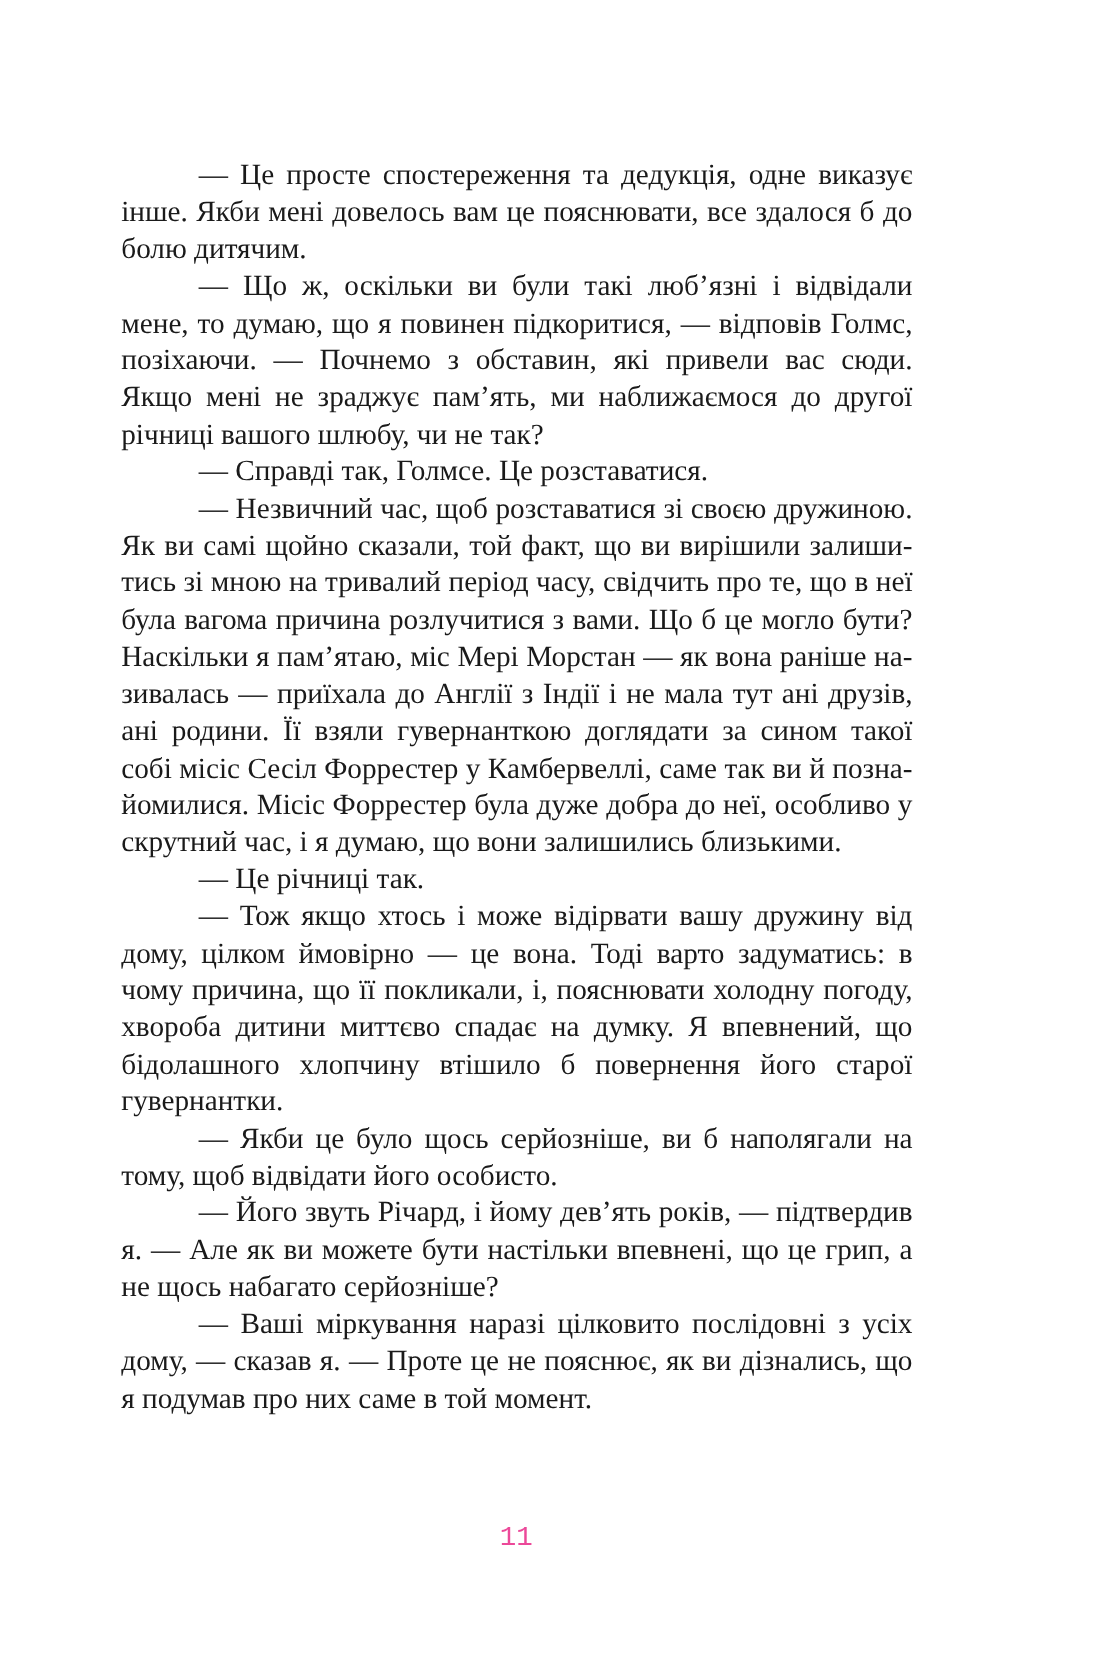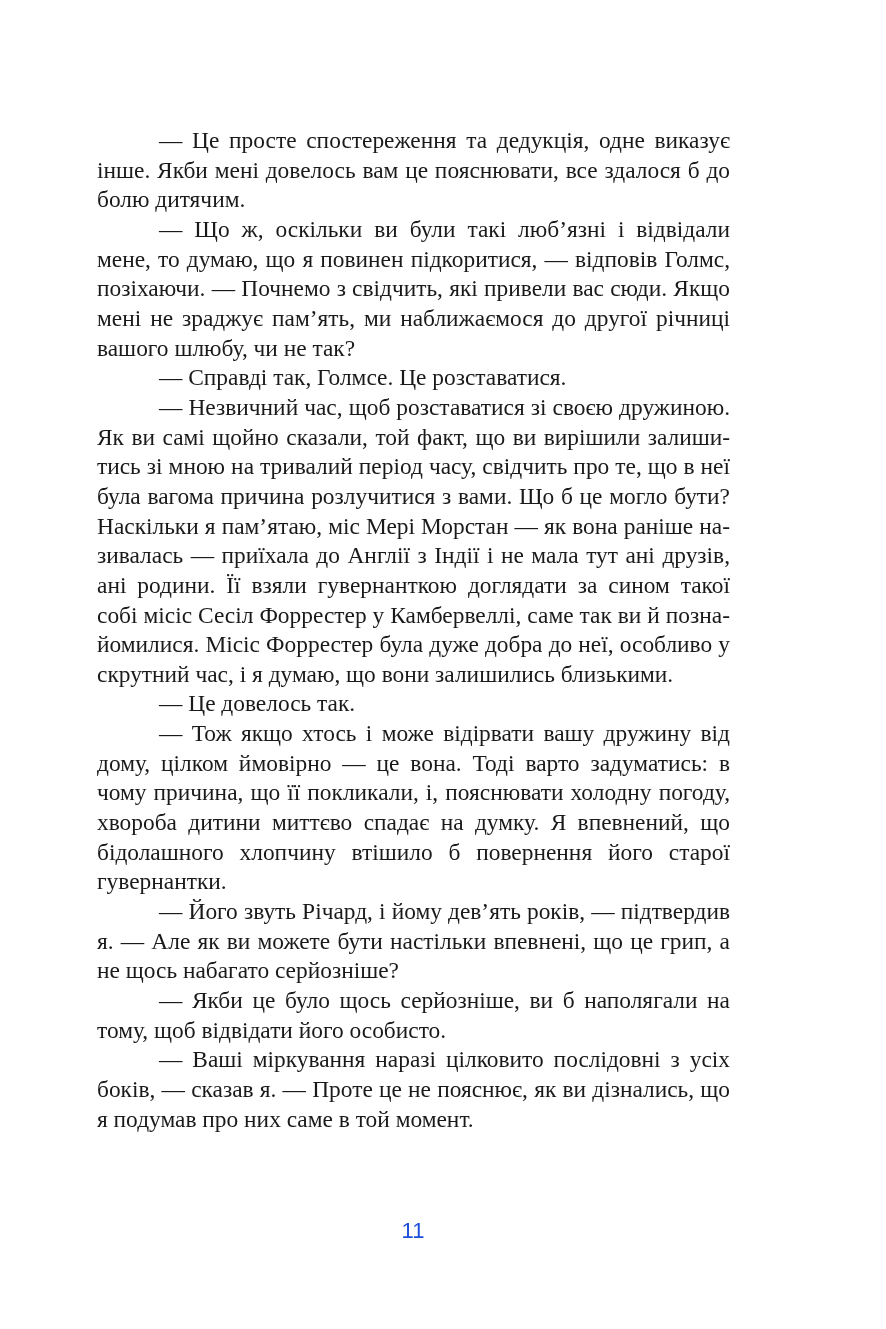--- a/index.html
+++ b/index.html
@@ -36,34 +36,34 @@
       text-align: justify;
       text-align-last: left;
       hyphens: manual;
     }
     .page-number {
       position: absolute;
       left: 0;
       width: 826px;
       top: 1218px;
       text-align: center;
-      font-family: Liberation Sans, sans-serif;
+      font-family: Liberation Mono, monospace;
       font-size: 22px;
-      color: #1d4ed8;
+      color: #ec4899;
     }
   </style>
 </head>
 <body>
 
 <div class="page">
   <div class="text-block">
     <p class="para">— Це просте спостереження та дедукція, одне виказує інше. Якби мені довелось вам це пояснювати, все здалося б до болю дитячим.</p>
-    <p class="para">— Що ж, оскільки ви були такі люб’язні і відвідали мене, то думаю, що я повинен підкоритися, — відповів Голмс, позі­хаючи. — Почнемо з свідчить, які привели вас сюди. Якщо мені не зраджує пам’ять, ми наближаємося до другої річниці вашого шлюбу, чи не так?</p>
+    <p class="para">— Що ж, оскільки ви були такі люб’язні і відвідали мене, то думаю, що я повинен підкоритися, — відповів Голмс, позі­хаючи. — Почнемо з обставин, які привели вас сюди. Якщо мені не зраджує пам’ять, ми наближаємося до другої річниці вашого шлюбу, чи не так?</p>
     <p class="para">— Справді так, Голмсе. Це розставатися.</p>
     <p class="para">— Незвичний час, щоб розставатися зі своєю дружиною. Як ви самі щойно сказали, той факт, що ви вирішили залиши­тись зі мною на тривалий період часу, свідчить про те, що в неї була вагома причина розлучитися з вами. Що б це могло бути? Наскільки я пам’ятаю, міс Мері Морстан — як вона раніше на­зивалась — приїхала до Англії з Індії і не мала тут ані друзів, ані родини. Її взяли гувернанткою доглядати за сином такої собі місіс Сесіл Форрестер у Камбервеллі, саме так ви й позна­йомилися. Місіс Форрестер була дуже добра до неї, особливо у скрутний час, і я думаю, що вони залишились близькими.</p>
-    <p class="para">— Це довелось так.</p>
+    <p class="para">— Це річниці так.</p>
     <p class="para">— Тож якщо хтось і може відірвати вашу дружину від дому, цілком ймовірно — це вона. Тоді варто задуматись: в чому причина, що її покликали, і, пояснювати холодну погоду, хвороба дитини миттєво спадає на думку. Я впевне­ний, що бідолашного хлопчину втішило б повернення його старої гувернантки.</p>
+    <p class="para">— Якби це було щось серйозніше, ви б наполягали на тому, щоб відвідати його особисто.</p>
     <p class="para">— Його звуть Річард, і йому дев’ять років, — підтвердив я. — Але як ви можете бути настільки впевнені, що це грип, а не щось набагато серйозніше?</p>
-    <p class="para">— Якби це було щось серйозніше, ви б наполягали на тому, щоб відвідати його особисто.</p>
-    <p class="para">— Ваші міркування наразі цілковито послідовні з усіх боків, — сказав я. — Проте це не пояснює, як ви дізнались, що я подумав про них саме в той момент.</p>
+    <p class="para">— Ваші міркування наразі цілковито послідовні з усіх дому, — сказав я. — Проте це не пояснює, як ви дізнались, що я подумав про них саме в той момент.</p>
   </div>
   <div class="page-number">11</div>
 </div>
 
 </body></html>

